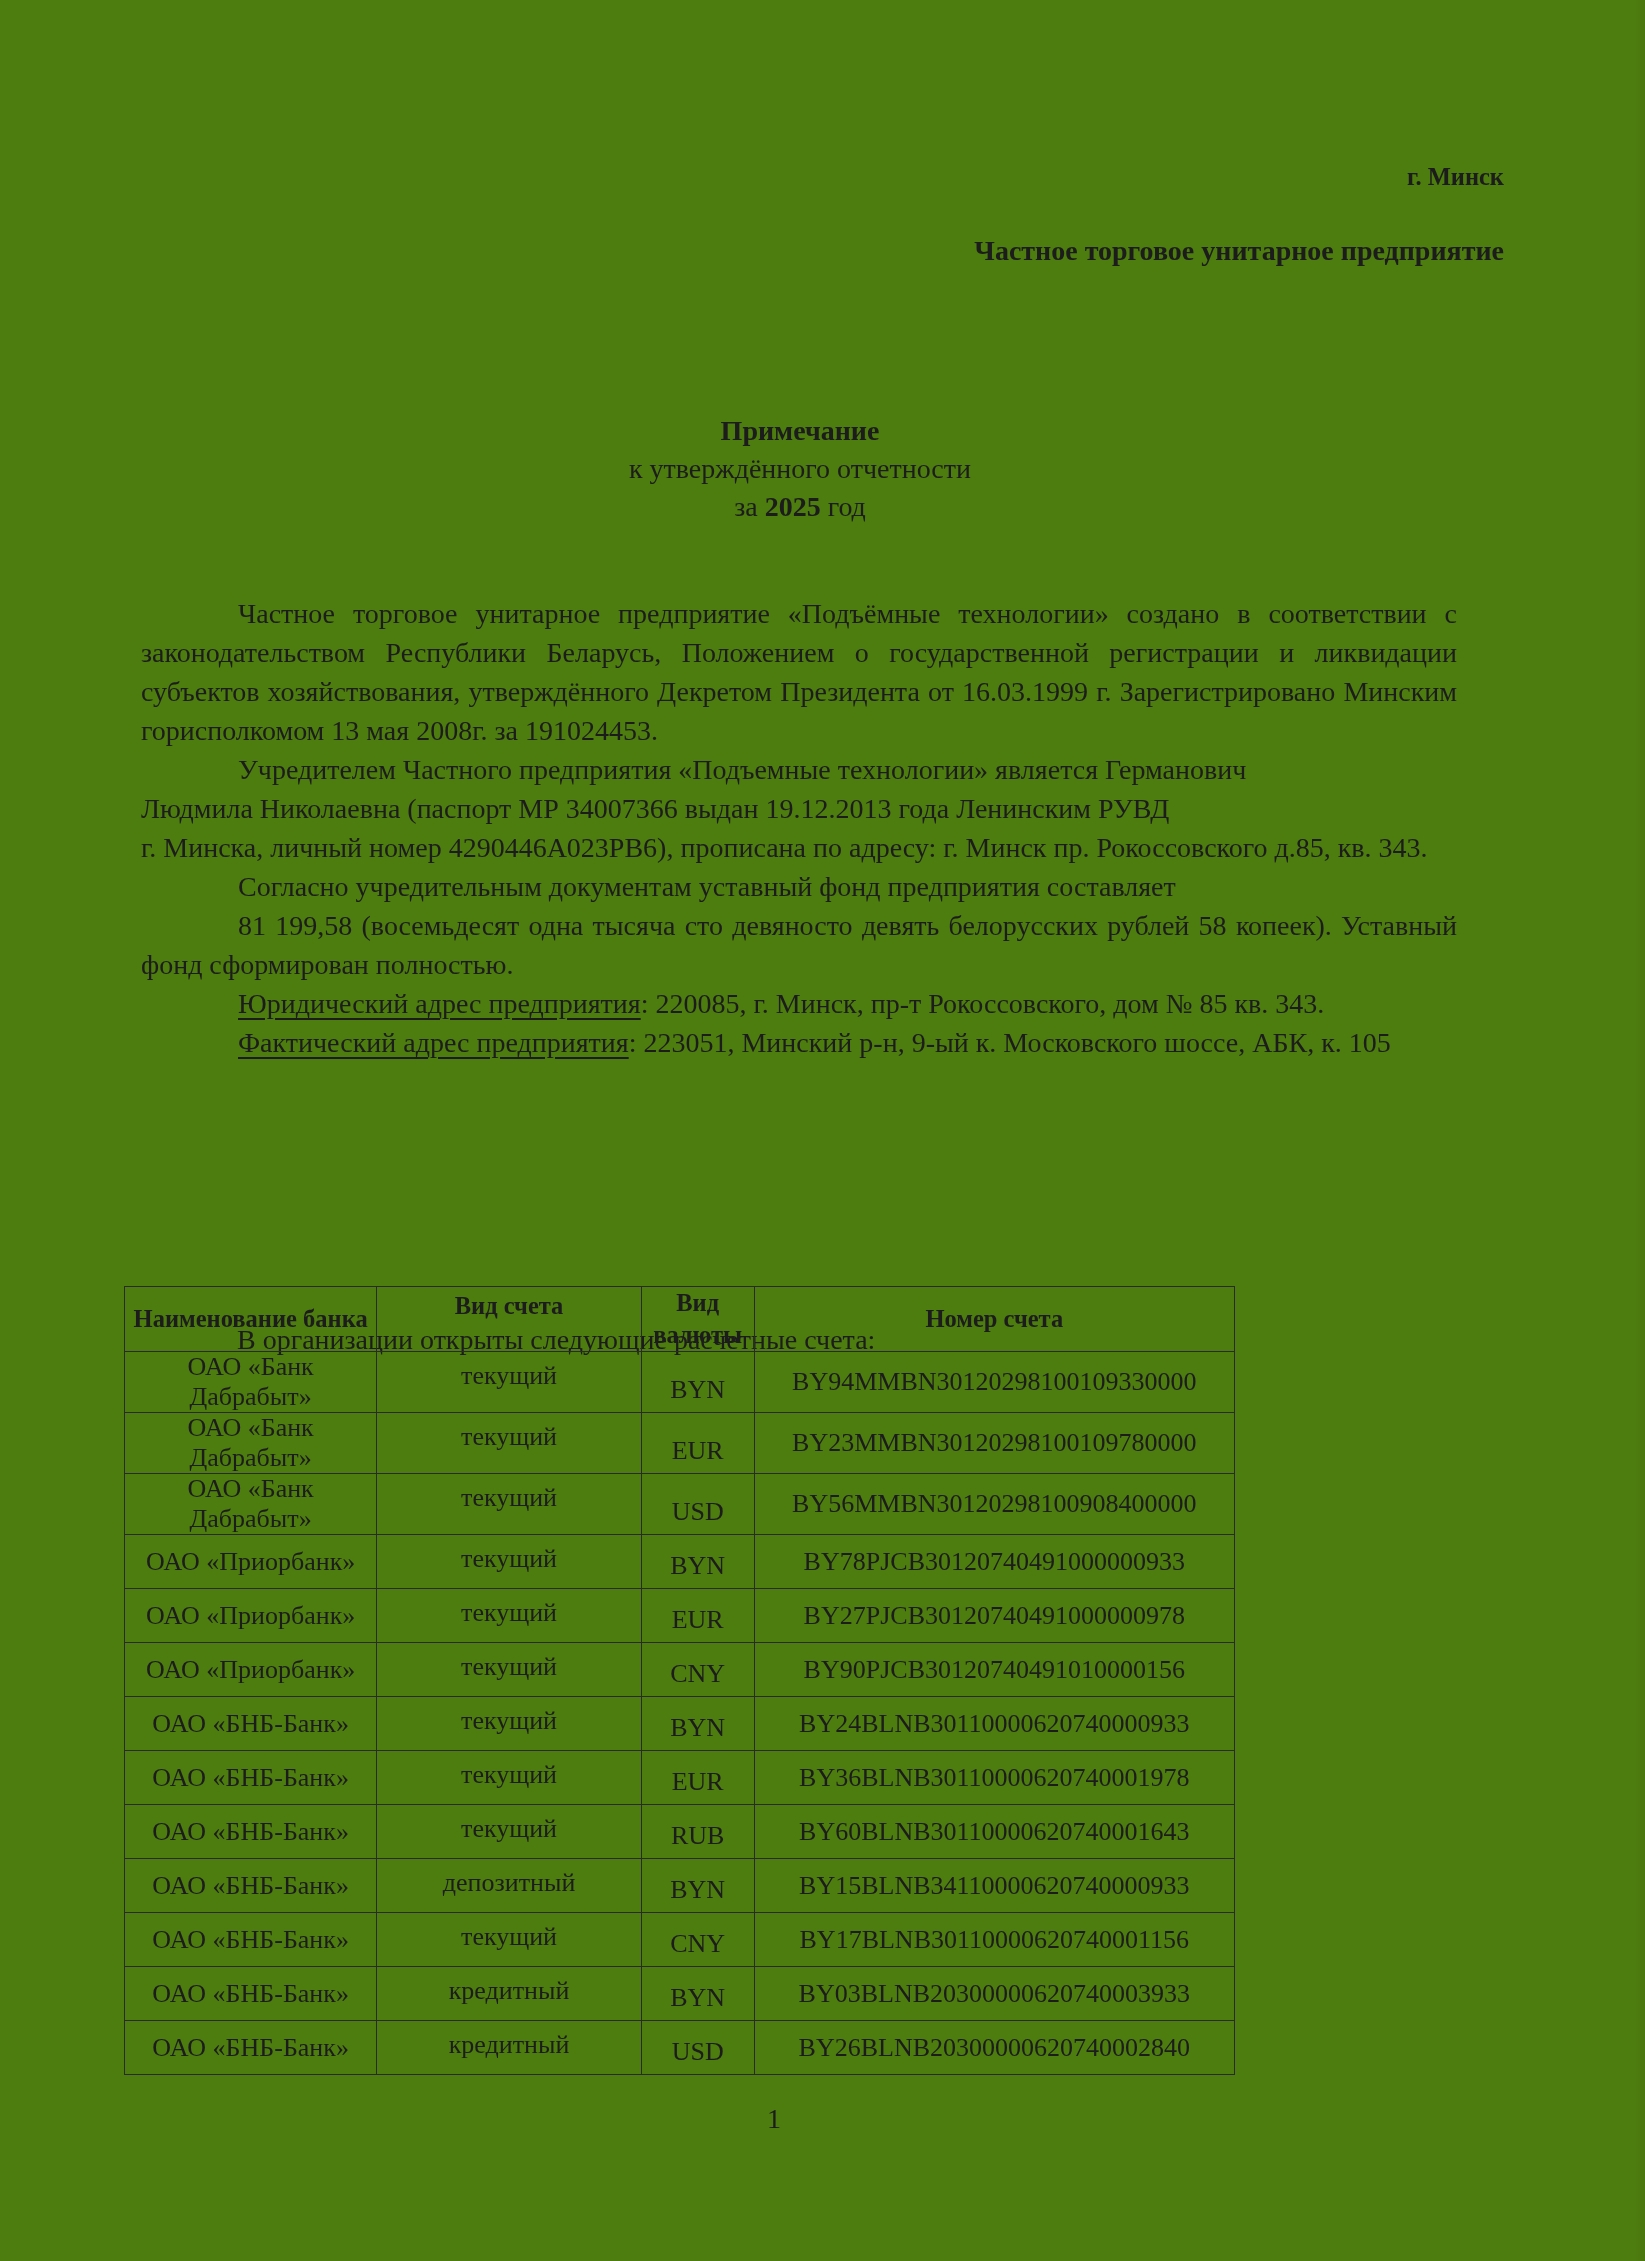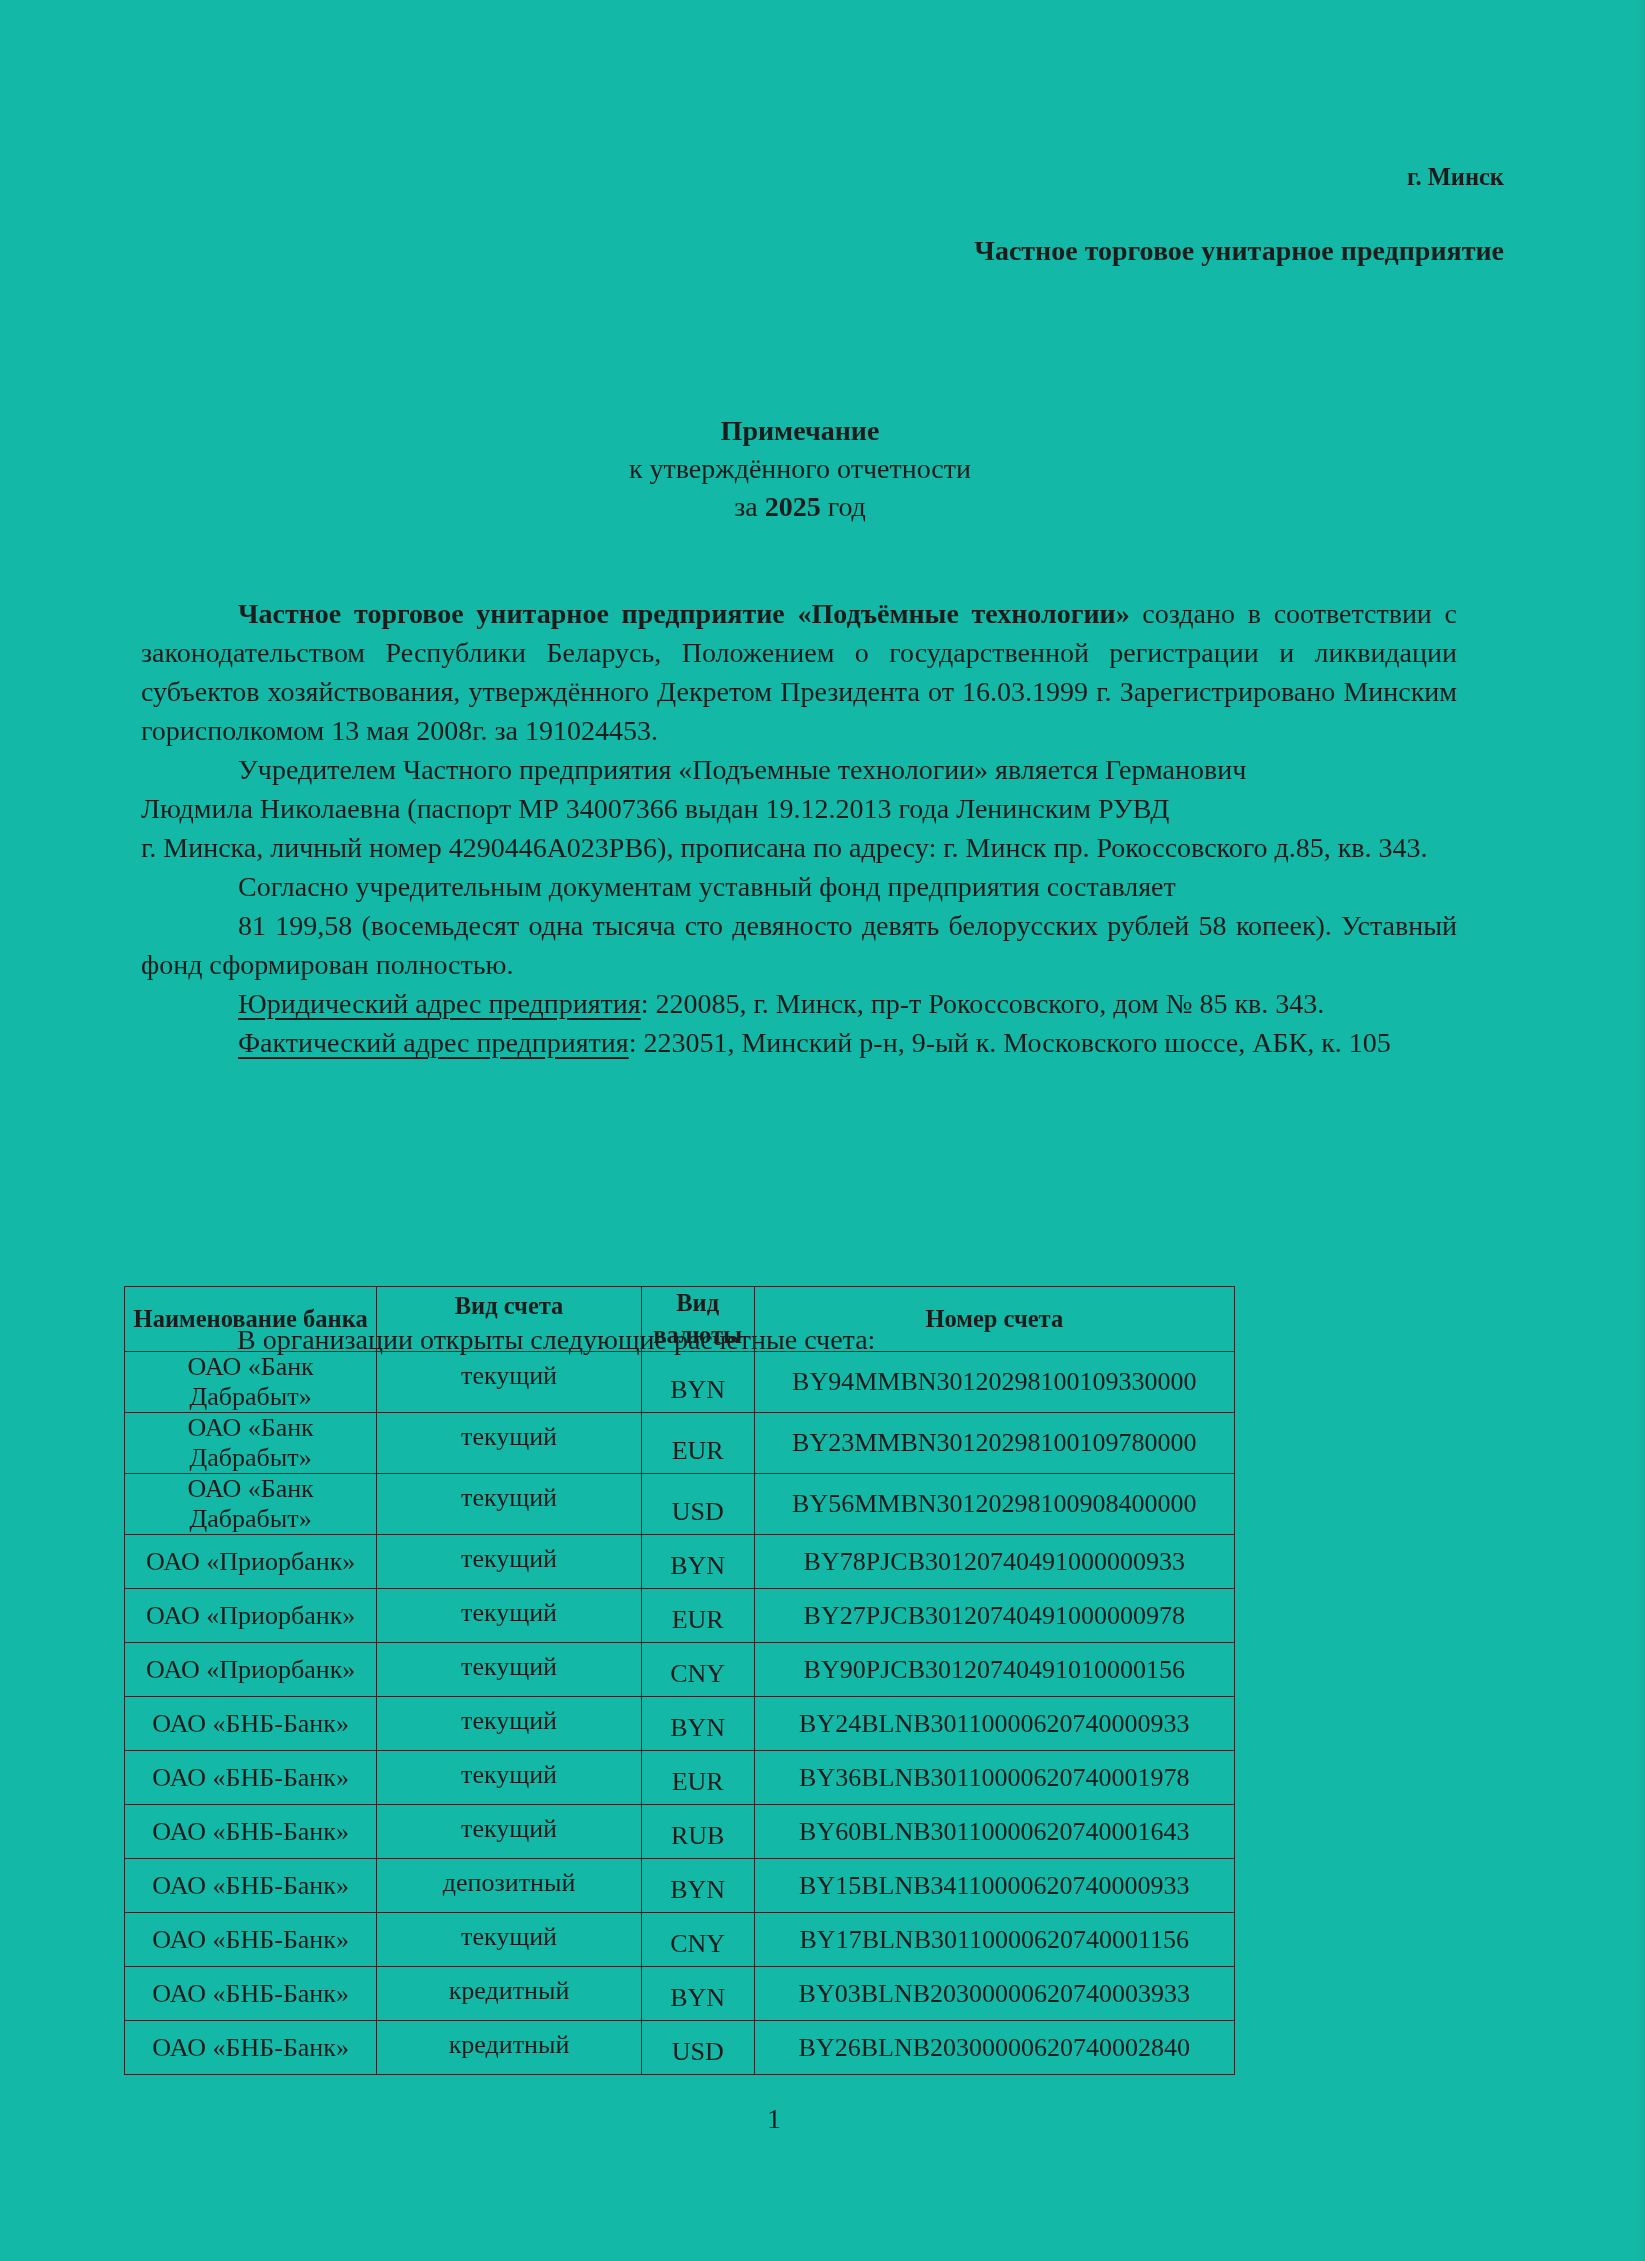--- a/index.html
+++ b/index.html
@@ -13,21 +13,21 @@
       position: relative;
       overflow: hidden;
       font-family: "Liberation Serif", "DejaVu Serif", serif;
       color: #1c1c1c;
     }
     .page {
       position: absolute;
       left: 0; top: 0;
       width: 1645px;
       height: 2261px;
-      background: #14b8a6;
+      background: #4d7c0f;
     }
     
     .scan-edge {
       position: absolute;
       top: 0;
       right: 0;
       width: 10.3px;
       height: 2261px;
       background: linear-gradient(to right, rgba(0,0,0,0) 0%, rgba(0,0,0,0.04) 100%);
     }
@@ -64,21 +64,21 @@
       top: 594px;
       width: 1316px;
       font-size: 28px;
       line-height: 39px;
       text-align: justify;
     }
     .body-text p {
       margin: 0;
       text-indent: 97px;
     }
-    .body-text p .bold { font-weight: bold; }
+    .body-text p .bold { font-weight: normal; }
     .body-text p.no-justify { text-align: left; }
     .body-text p.continuation { text-indent: 0; }
     .u {
       text-decoration: underline;
       text-decoration-thickness: 1.9px;
       text-underline-offset: 5.2px;
     }
     .table-intro {
       position: absolute;
       left: 237px;

